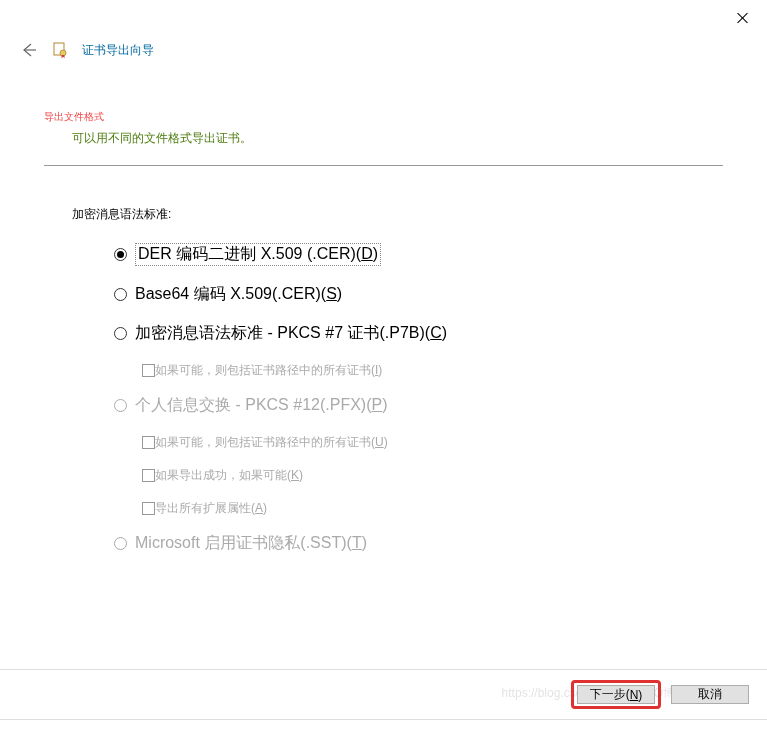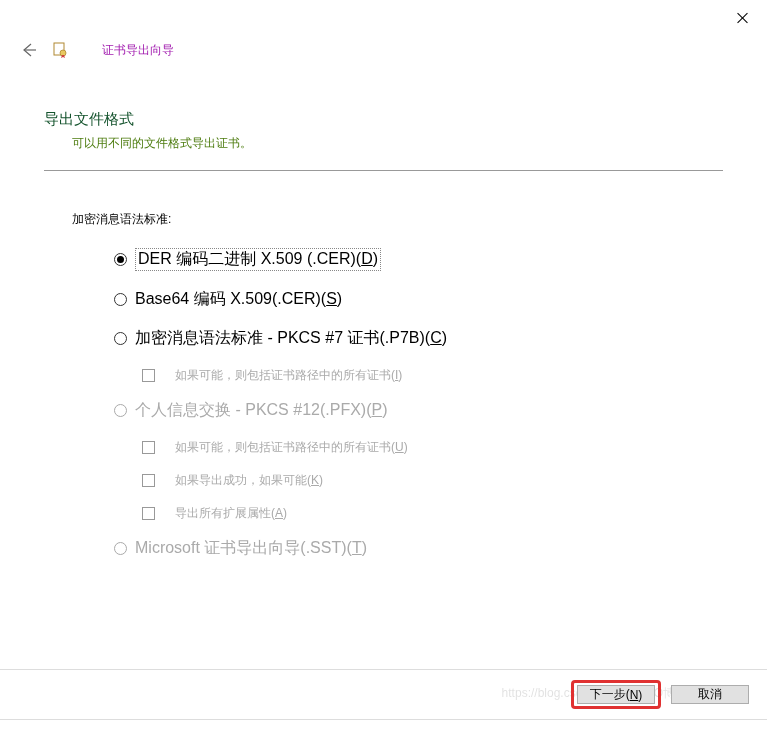--- a/index.html
+++ b/index.html
@@ -48,30 +48,29 @@
       cursor: pointer;
       color: #555;
     }
     .back-arrow svg { display: block; }
     .cert-icon {
       width: 16px;
       height: 16px;
     }
     .wizard-title {
       font-size: 12px;
-      color: #a21caf;
-      margin-left: 20px;
+      color: #0369a1;
     }
     .content {
       padding: 40px 44px 0 44px;
     }
     .section-title {
-      font-size: 15px;
+      font-size: 10px;
       font-weight: normal;
-      color: #14532d;
+      color: #ef4444;
       margin-bottom: 6px;
     }
     .section-desc {
       font-size: 12px;
       color: #4d7c0f;
       margin-left: 28px;
       margin-bottom: 18px;
     }
     .hr {
       border: none;
@@ -110,21 +109,21 @@
       border-radius: 50%;
       top: 2px;
       left: 2px;
     }
     .radio.disabled {
       border-color: #aaa;
     }
     .checkbox-row {
       display: flex;
       align-items: center;
-      gap: 20px;
+      gap: 0;
       margin-left: 28px;
       margin-bottom: 16px;
       font-size: 12px;
     }
     .checkbox {
       width: 13px;
       height: 13px;
       border: 1px solid #999;
       flex-shrink: 0;
     }
@@ -236,21 +235,21 @@
       <span class="checkbox"></span>
       <span><span>如果导出成功，如果可能(</span><span class="underline">K</span><span>)</span></span>
     </div>
     <div class="checkbox-row label-disabled">
       <span class="checkbox"></span>
       <span><span>导出所有扩展属性(</span><span class="underline">A</span><span>)</span></span>
     </div>
 
     <div class="radio-row label-disabled">
       <span class="radio disabled"></span>
-      <span><span>Microsoft 证书导出向导(.SST)(</span><span class="underline">T</span><span>)</span></span>
+      <span><span>Microsoft 启用证书隐私(.SST)(</span><span class="underline">T</span><span>)</span></span>
     </div>
   </div>
 </div>
 
 <div class="watermark">https://blog.csdn.net/@61CTO博客</div>
 
 <div class="footer">
   <span class="btn-next-wrap">
     <span class="btn">
         <span>下一步(</span>

